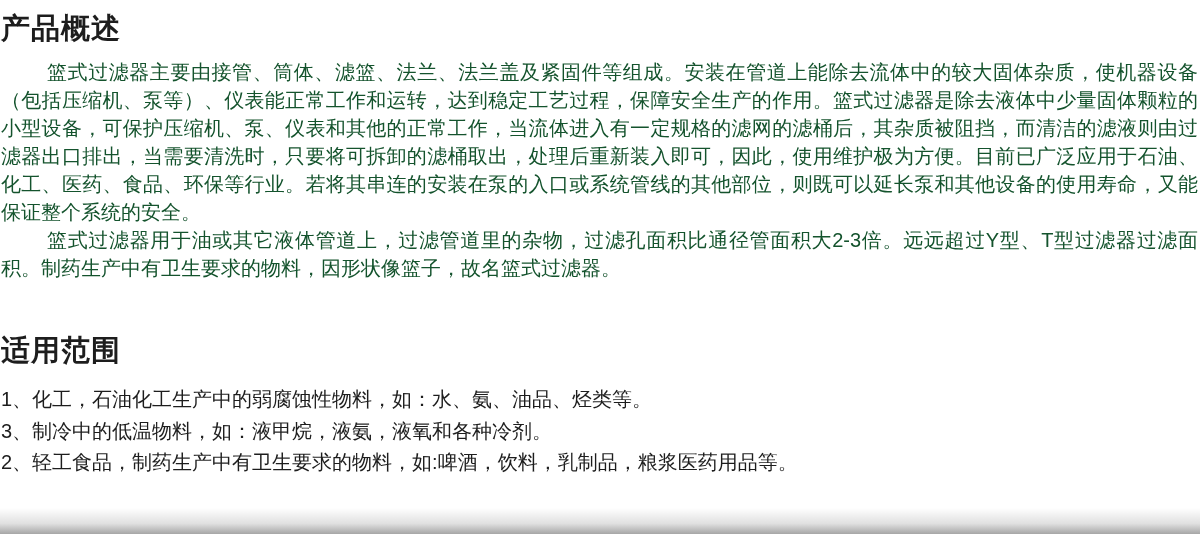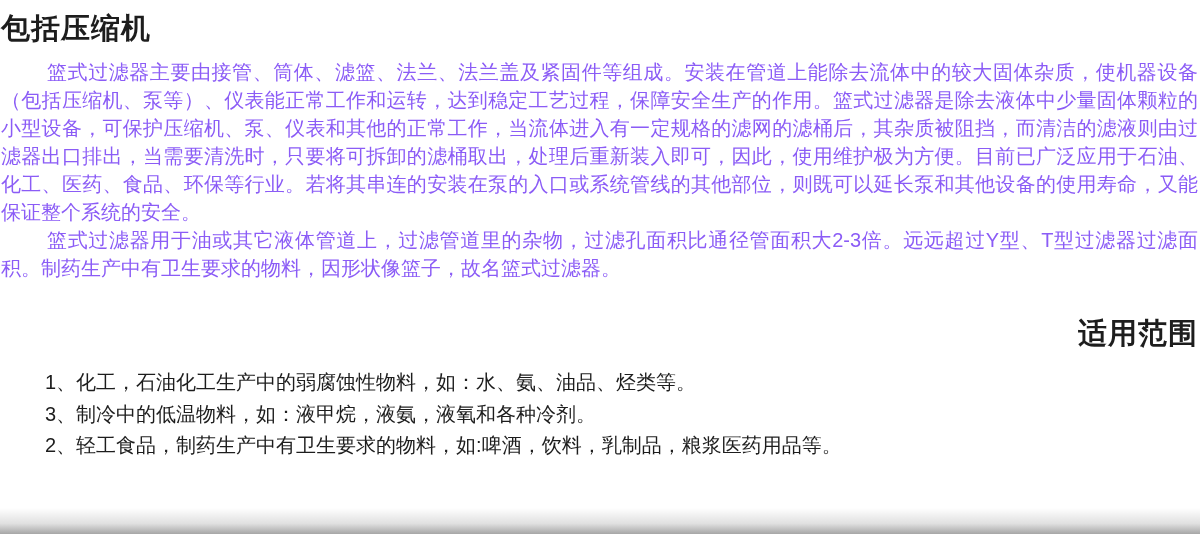--- a/index.html
+++ b/index.html
@@ -24,62 +24,60 @@
   }
   .section-heading {
     font-size: 29px;
     line-height: 40px;
     font-weight: 600;
     letter-spacing: 1px;
     margin: 0 0 10px 0;
     color: #1d1d1d;
   }
   .section-heading.second {
-    margin-top: 31px;
+    margin-top: 48px;
     margin-bottom: 14px;
-    text-align: right;
   }
   .body-paragraph {
     font-size: 20px;
     line-height: 28px;
     margin: 0;
     text-align: justify;
     text-justify: inter-ideograph;
     text-indent: 2.3em;
-    color: #8b5cf6;
+    color: #14532d;
   }
   .scope-list {
     margin: 0;
     padding: 0;
     list-style: none;
   }
   .scope-item {
     font-size: 20px;
     line-height: 31.5px;
-    padding-left: 44px;
     color: #1d1d1d;
     white-space: nowrap;
   }
   .bottom-fade {
     position: absolute;
     left: 0;
     bottom: 0;
     width: 1200px;
     height: 26px;
     background: linear-gradient(to bottom, rgba(166,166,166,0) 0%, rgba(166,166,166,0.35) 60%, #a6a6a6 100%);
     pointer-events: none;
   }
 </style>
 </head>
 <body>
 
 <div class="page">
 
   <section>
-    <h1 class="section-heading">包括压缩机</h1>
+    <h1 class="section-heading">产品概述</h1>
     <p class="body-paragraph">篮式过滤器主要由接管、筒体、滤篮、法兰、法兰盖及紧固件等组成。安装在管道上能除去流体中的较大固体杂质，使机器设备（包括压缩机、泵等）、仪表能正常工作和运转，达到稳定工艺过程，保障安全生产的作用。篮式过滤器是除去液体中少量固体颗粒的小型设备，可保护压缩机、泵、仪表和其他的正常工作，当流体进入有一定规格的滤网的滤桶后，其杂质被阻挡，而清洁的滤液则由过滤器出口排出，当需要清洗时，只要将可拆卸的滤桶取出，处理后重新装入即可，因此，使用维护极为方便。目前已广泛应用于石油、化工、医药、食品、环保等行业。若将其串连的安装在泵的入口或系统管线的其他部位，则既可以延长泵和其他设备的使用寿命，又能保证整个系统的安全。</p>
     <p class="body-paragraph">篮式过滤器用于油或其它液体管道上，过滤管道里的杂物，过滤孔面积比通径管面积大2-3倍。远远超过Y型、T型过滤器过滤面积。制药生产中有卫生要求的物料，因形状像篮子，故名篮式过滤器。</p>
   </section>
 
   <section>
     <h1 class="section-heading second">适用范围</h1>
     <div class="scope-list">
       <div class="scope-item">1、化工，石油化工生产中的弱腐蚀性物料，如：水、氨、油品、烃类等。</div>
       <div class="scope-item">3、制冷中的低温物料，如：液甲烷，液氨，液氧和各种冷剂。</div>
       <div class="scope-item">2、轻工食品，制药生产中有卫生要求的物料，如:啤酒，饮料，乳制品，粮浆医药用品等。</div>

